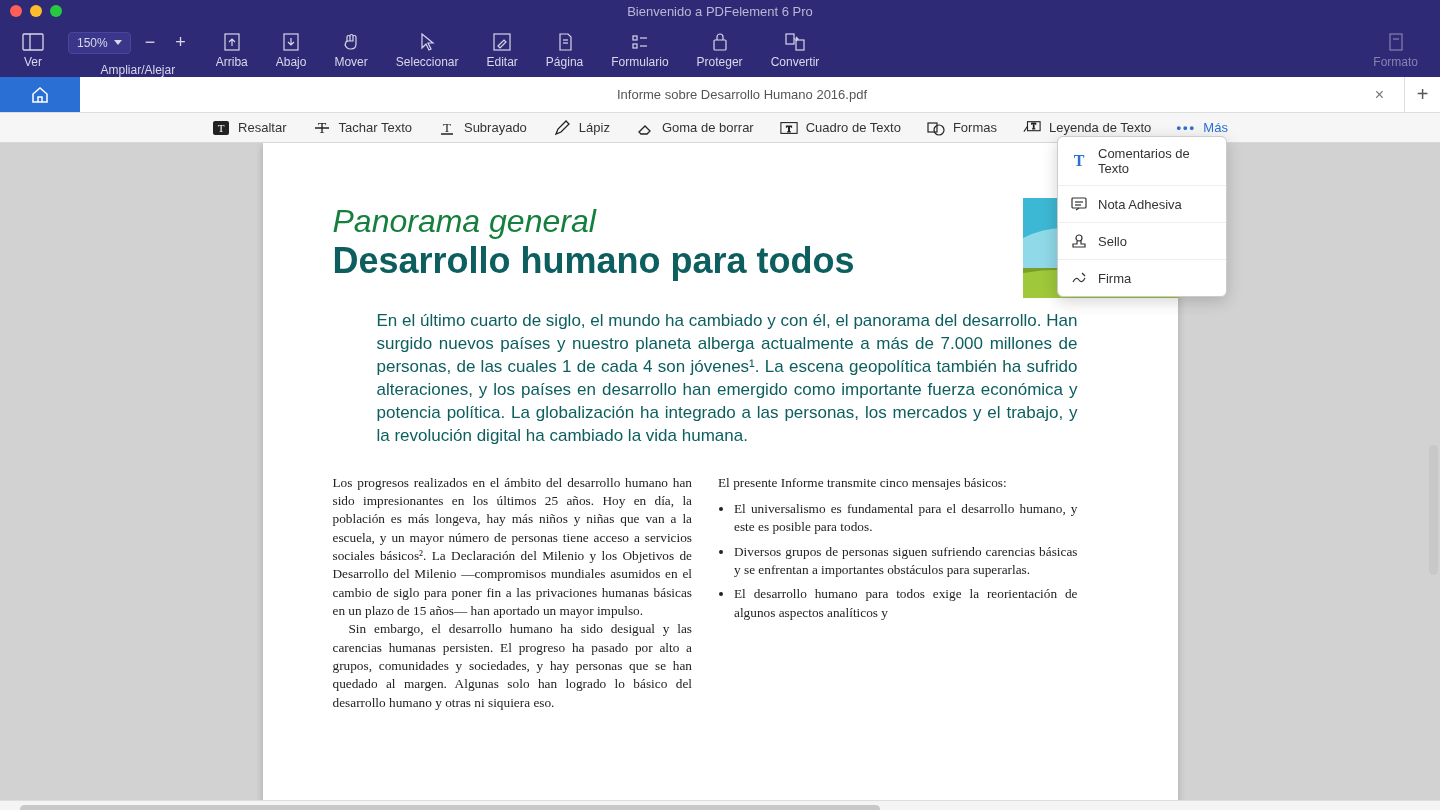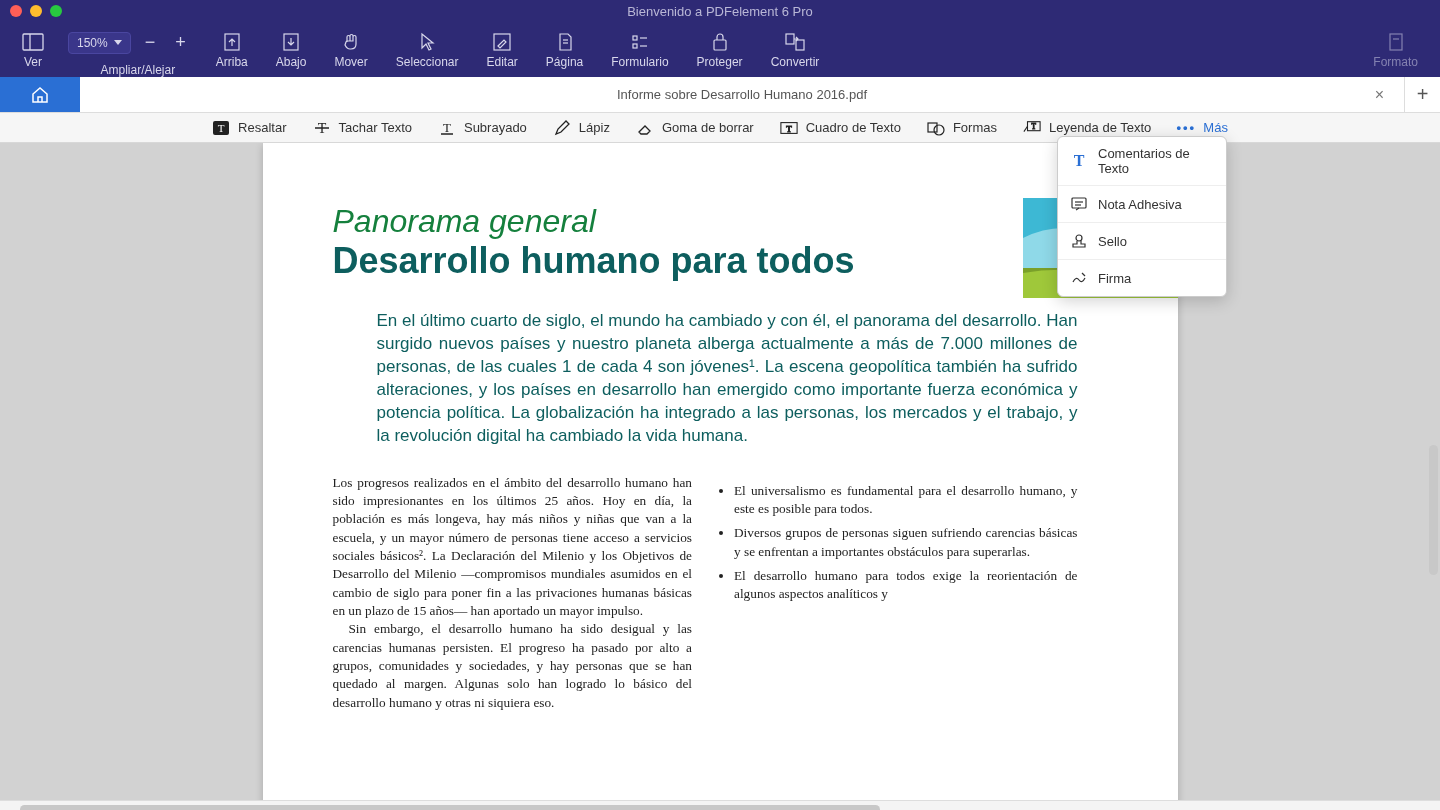--- a/index.html
+++ b/index.html
@@ -474,20 +474,21 @@
     </div>
     <h1>Panorama general</h1>
     <h2>Desarrollo humano para todos</h2>
     <p class="intro">En el último cuarto de siglo, el mundo ha cambiado y con él, el panorama del desarrollo. Han surgido nuevos países y nuestro planeta alberga actualmente a más de 7.000 millones de personas, de las cuales 1 de cada 4 son jóvenes¹. La escena geopolítica también ha sufrido alteraciones, y los países en desarrollo han emergido como importante fuerza económica y potencia política. La globalización ha integrado a las personas, los mercados y el trabajo, y la revolución digital ha cambiado la vida humana.</p>
     <div class="columns">
       <div class="col">
         <p>Los progresos realizados en el ámbito del desarrollo humano han sido impresionantes en los últimos 25 años. Hoy en día, la población es más longeva, hay más niños y niñas que van a la escuela, y un mayor número de personas tiene acceso a servicios sociales básicos². La Declaración del Milenio y los Objetivos de Desarrollo del Milenio —compromisos mundiales asumidos en el cambio de siglo para poner fin a las privaciones humanas básicas en un plazo de 15 años— han aportado un mayor impulso.</p>
         <p>Sin embargo, el desarrollo humano ha sido desigual y las carencias humanas persisten. El progreso ha pasado por alto a grupos, comunidades y sociedades, y hay personas que se han quedado al margen. Algunas solo han logrado lo básico del desarrollo humano y otras ni siquiera eso.</p>
       </div>
       <div class="col">
+        <p style="text-align:left;">El presente Informe transmite cinco mensajes básicos:</p>
         <ul>
           <li>El universalismo es fundamental para el desarrollo humano, y este es posible para todos.</li>
           <li>Diversos grupos de personas siguen sufriendo carencias básicas y se enfrentan a importantes obstáculos para superarlas.</li>
           <li>El desarrollo humano para todos exige la reorientación de algunos aspectos analíticos y</li>
         </ul>
       </div>
     </div>
   </div>
 </div>
 

